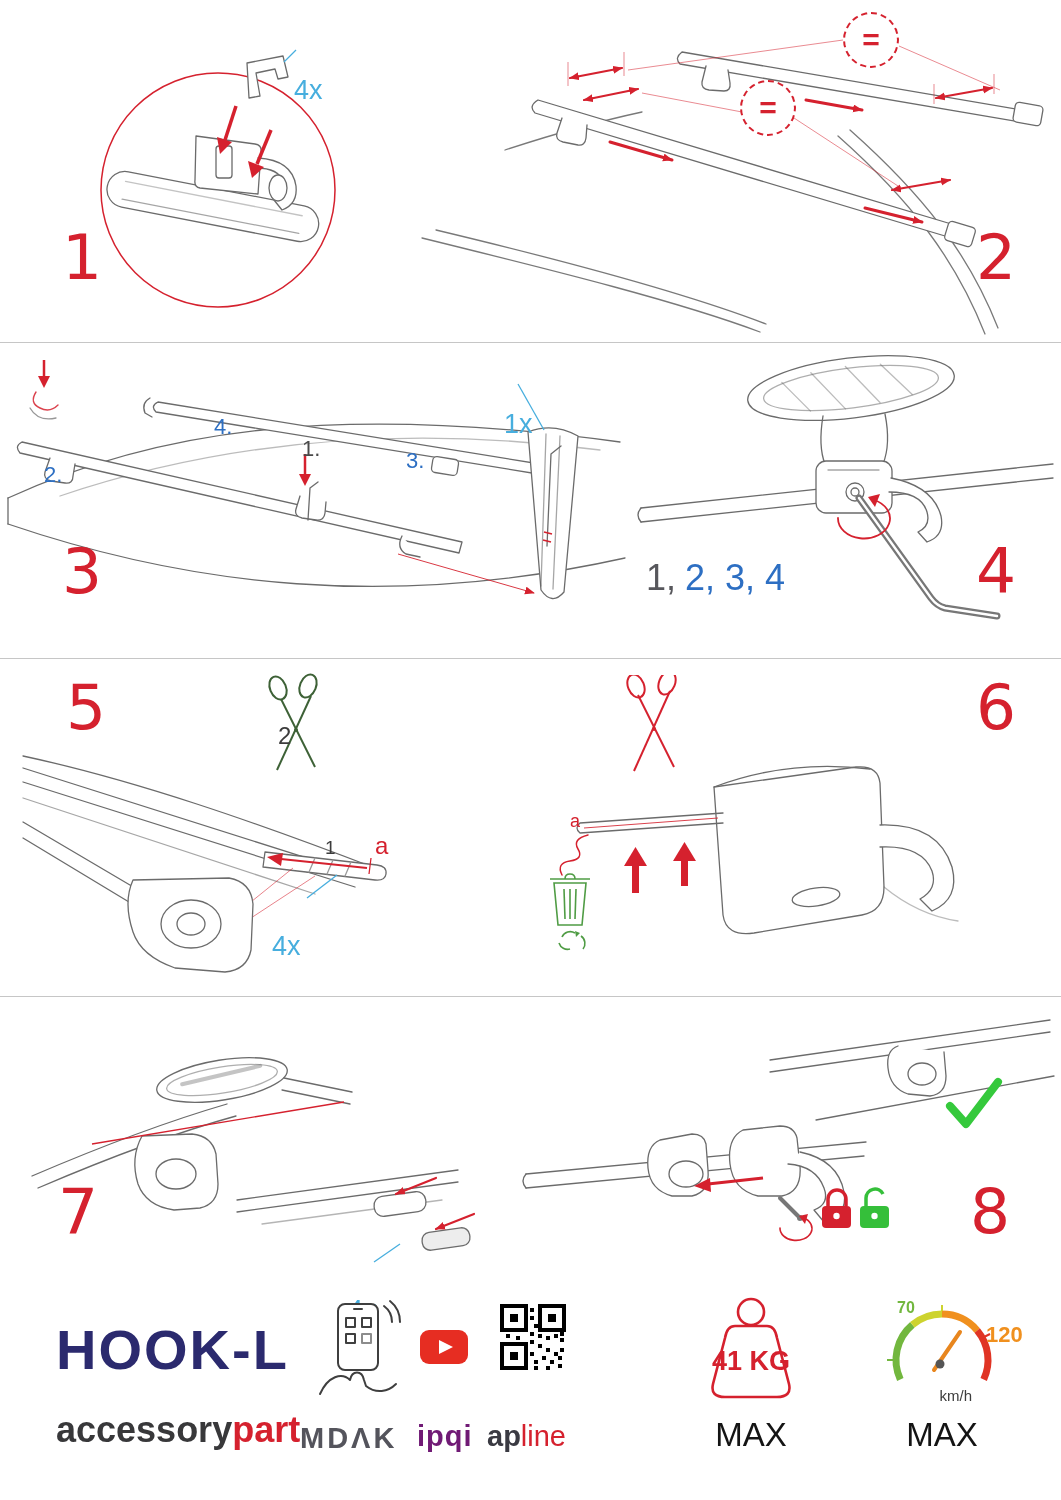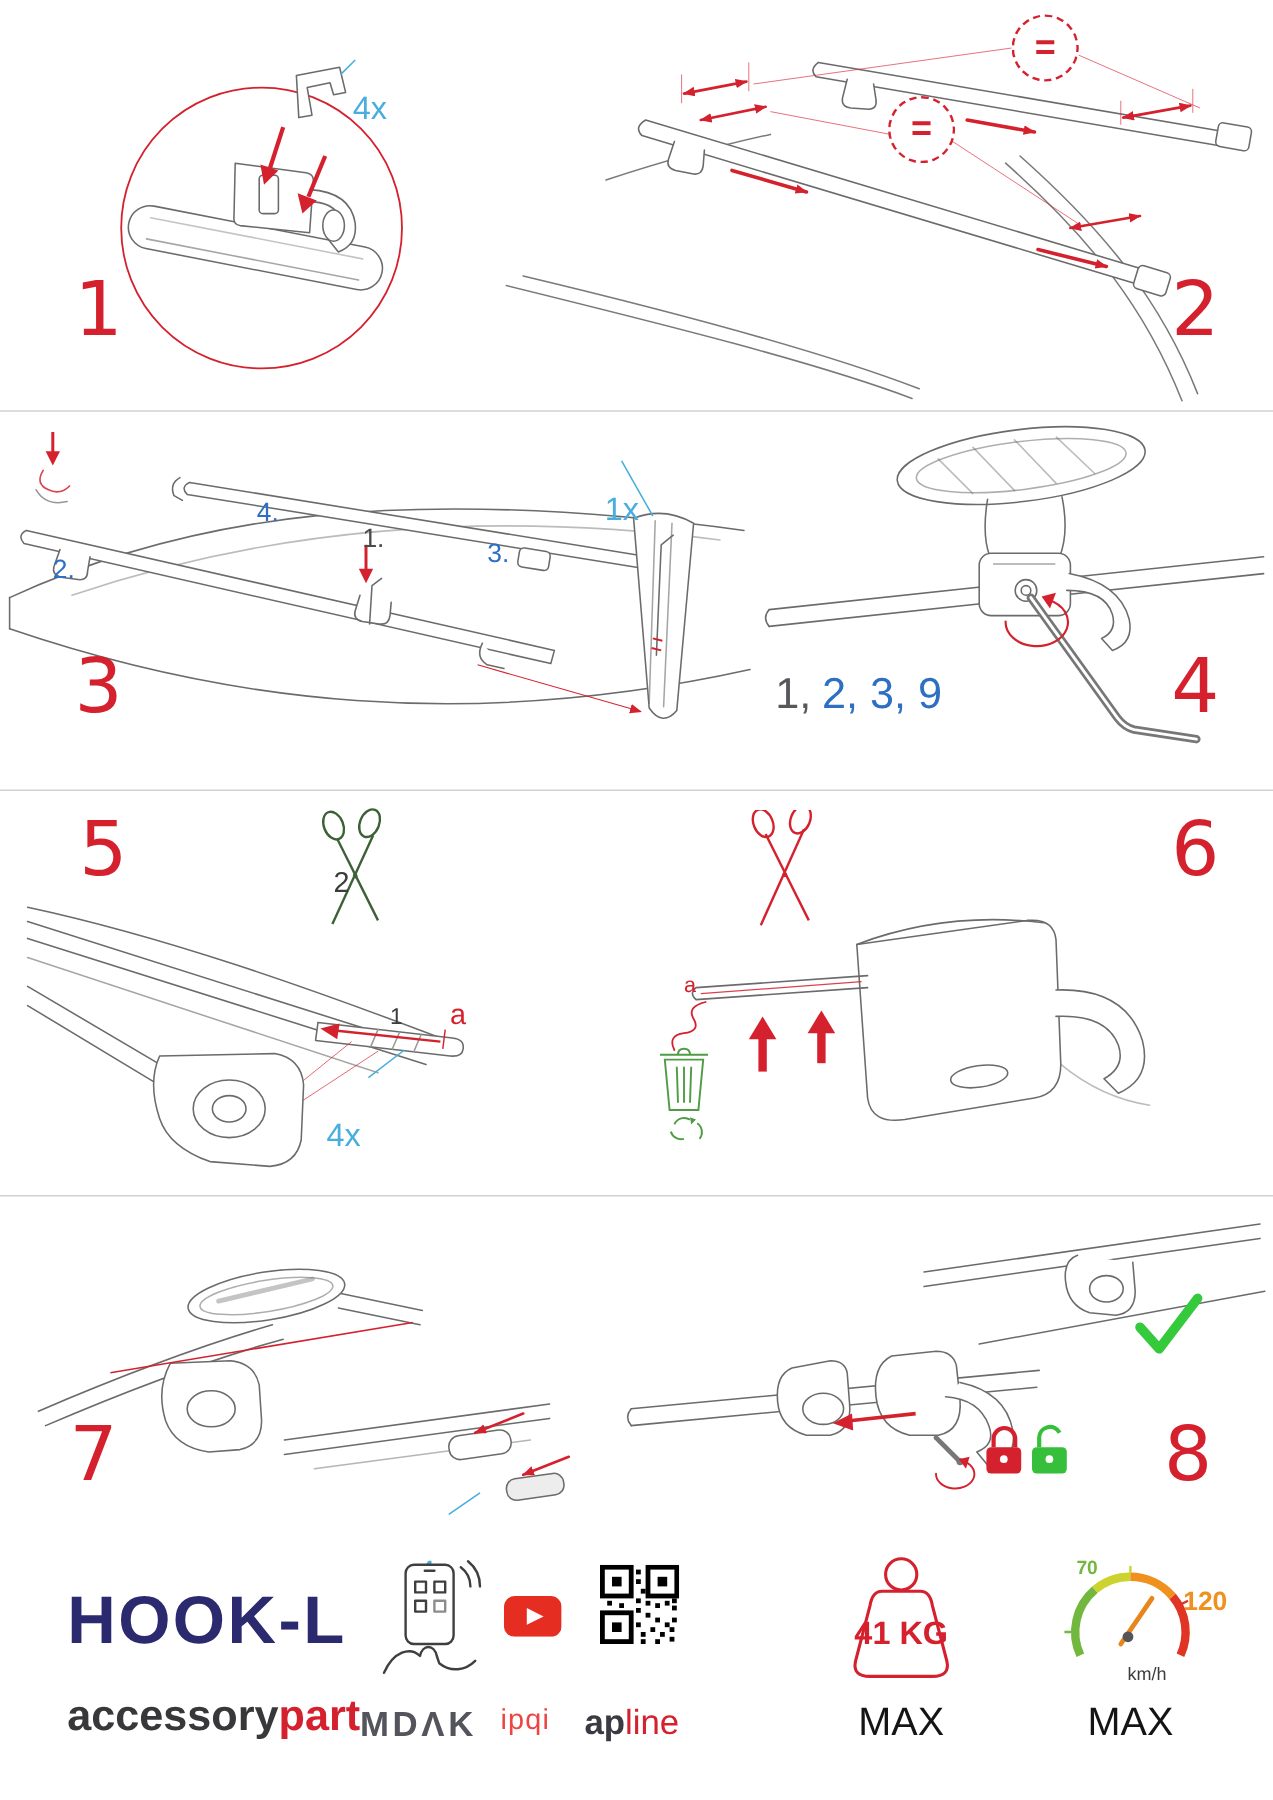--- a/index.html
+++ b/index.html
@@ -18,21 +18,21 @@
   .substep.dark { color:#4a4a4a; }
   .seq { font-size:36px; }
   .seq .done { color:#57575c; }
   .seq .todo { color:#2d6fc3; margin-left:9px; }
   .small-dark { color:#3c3c3c; }
   .red-lbl { color:#d5212e; }
   .product-name { color:#2b2a6e; font-size:56px; font-weight:600; letter-spacing:2px; }
   .brand { font-size:36px; font-weight:600; letter-spacing:0px; color:#38383a; }
   .brand .suffix { color:#d5212e; }
   .logo-mdak { color:#54545c; font-size:29px; font-weight:700; letter-spacing:3px; }
-  .logo-ipqi { color:#ef4444; font-size:24px; font-weight:400; letter-spacing:1px; }
+  .logo-ipqi { color:#701a75; font-size:29px; font-weight:700; letter-spacing:1px; }
   .logo-apline { font-size:29px; font-weight:600; color:#3a3a42; }
   .logo-apline .suffix { color:#d5212e; font-weight:400; }
   .max-load { color:#d5212e; font-size:27px; font-weight:600; text-align:center; width:100px; }
   .max-label { color:#141414; font-size:33px; font-weight:500; text-align:center; }
   .speed-min { color:#72b73e; font-size:16px; font-weight:700; }
   .speed-max-value { color:#f0901e; font-size:22px; font-weight:700; }
   .speed-unit { color:#3c3c3c; font-size:15px; text-align:right; width:60px; }
   svg { display:block; }
   .g-line { stroke:#6b6b6b; stroke-width:1.3; fill:none; stroke-linecap:round; stroke-linejoin:round; }
   .g-fill { stroke:#6b6b6b; stroke-width:1.3; fill:#ffffff; stroke-linecap:round; stroke-linejoin:round; }
@@ -221,21 +221,21 @@
       <path d="M226,152 L298,252 Q304,260 312,262 L364,270" stroke="#777777" stroke-width="7" fill="none" stroke-linecap="round"></path>
       <path d="M226,152 L298,252 Q304,260 312,262 L364,270" stroke="#ffffff" stroke-width="2.4" fill="none" stroke-linecap="round"></path>
     </g>
 
     <g>
       <path d="M205,172 a26,20 0 1 0 36,-18" class="r-line" stroke-width="1.8"></path>
       <polygon points="247,148 235,151 242,161" fill="#d5212e"></polygon>
     </g>
   </svg>
   <div class="lbl seq" style="left:646px;top:560px">
-    <span class="done">1,</span><span class="todo">2, 3, 9</span>
+    <span class="done">1,</span><span class="todo">2, 3, 4</span>
   </div>
   <div class="lbl step-num" style="left:976px;top:540px">4</div>
 
   <svg class="ill" style="left:15px;top:672px" width="445" height="322" viewBox="0 0 445 322">
 
     <g stroke="#3d6136" stroke-width="2" fill="none">
       <line x1="296" y1="24" x2="262" y2="98"></line>
       <line x1="266" y1="27" x2="300" y2="95"></line>
       <ellipse cx="293" cy="14" rx="8" ry="12" transform="rotate(22 293 14)"></ellipse>
       <ellipse cx="263" cy="16" rx="8" ry="12" transform="rotate(-22 263 16)"></ellipse>

